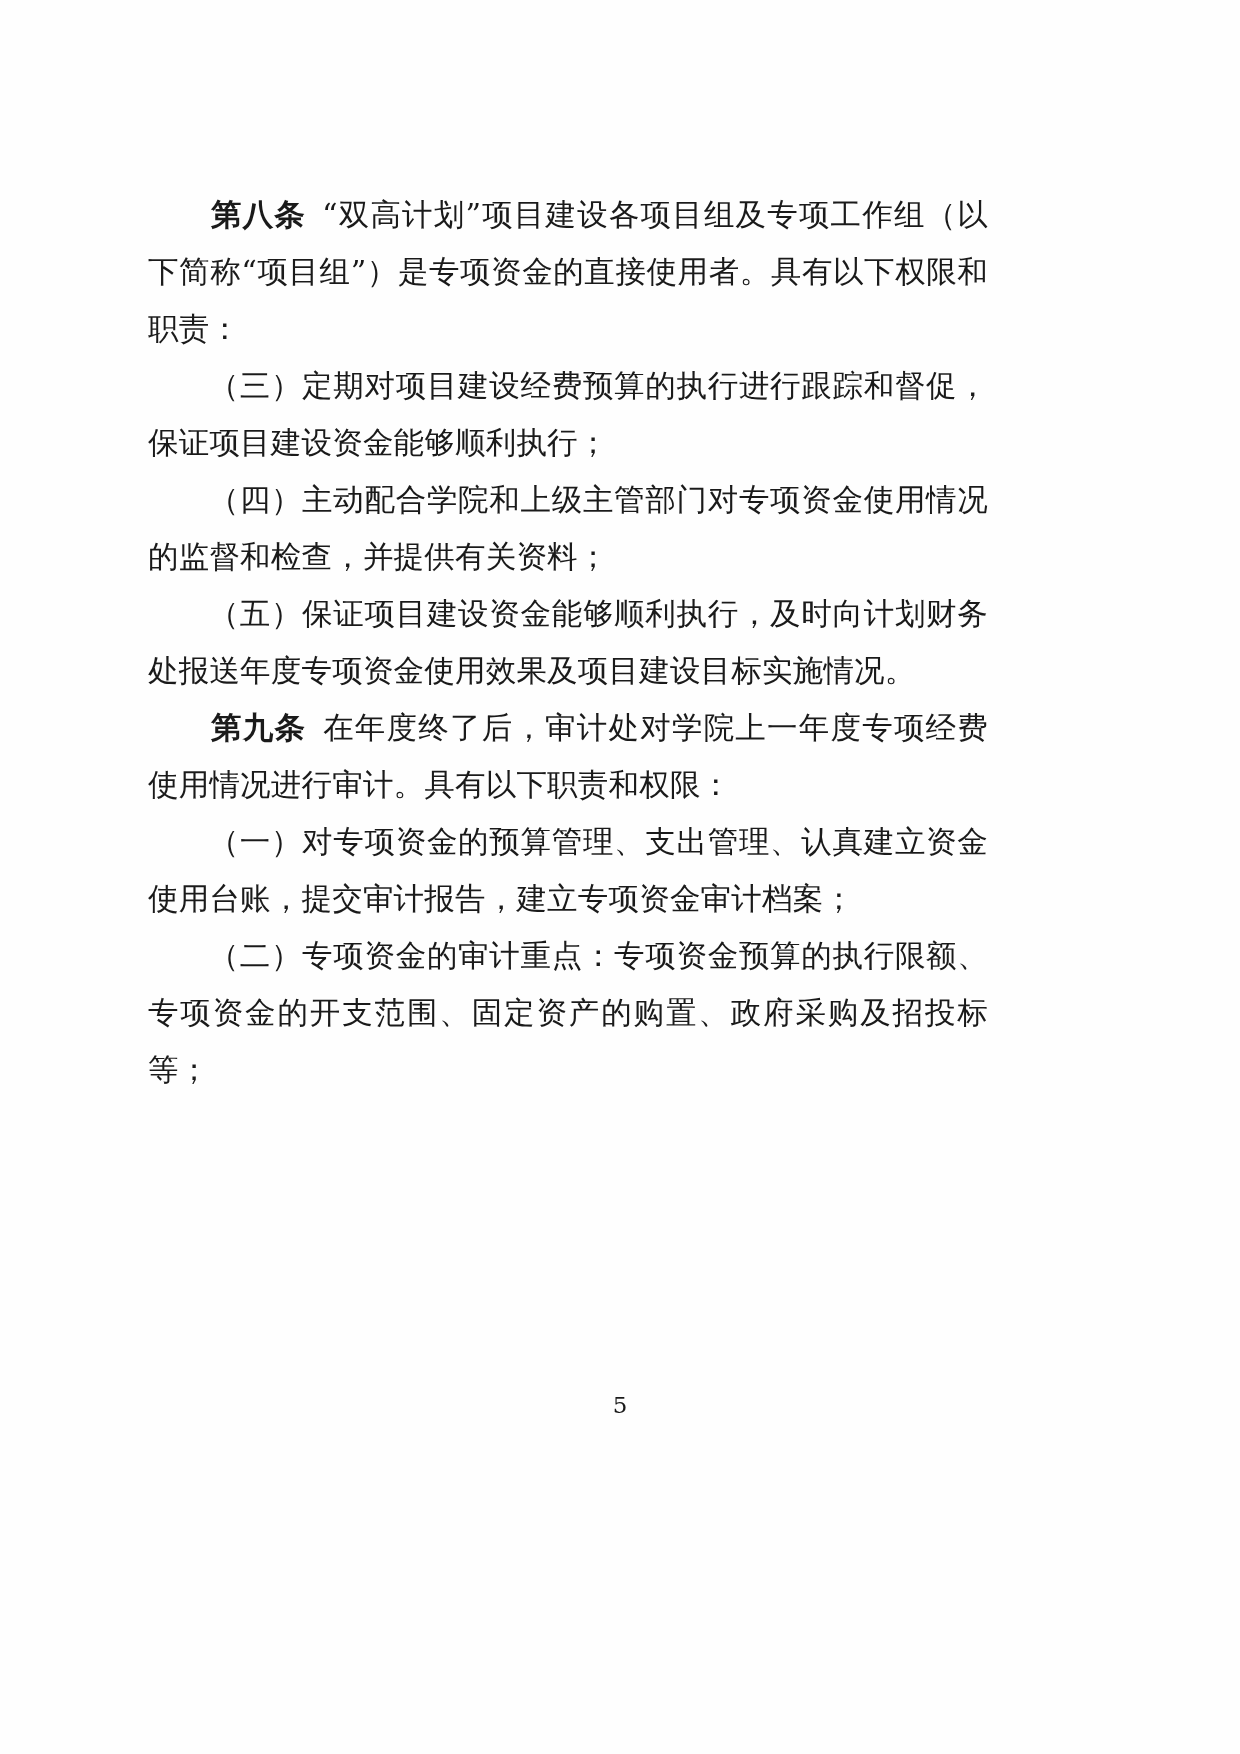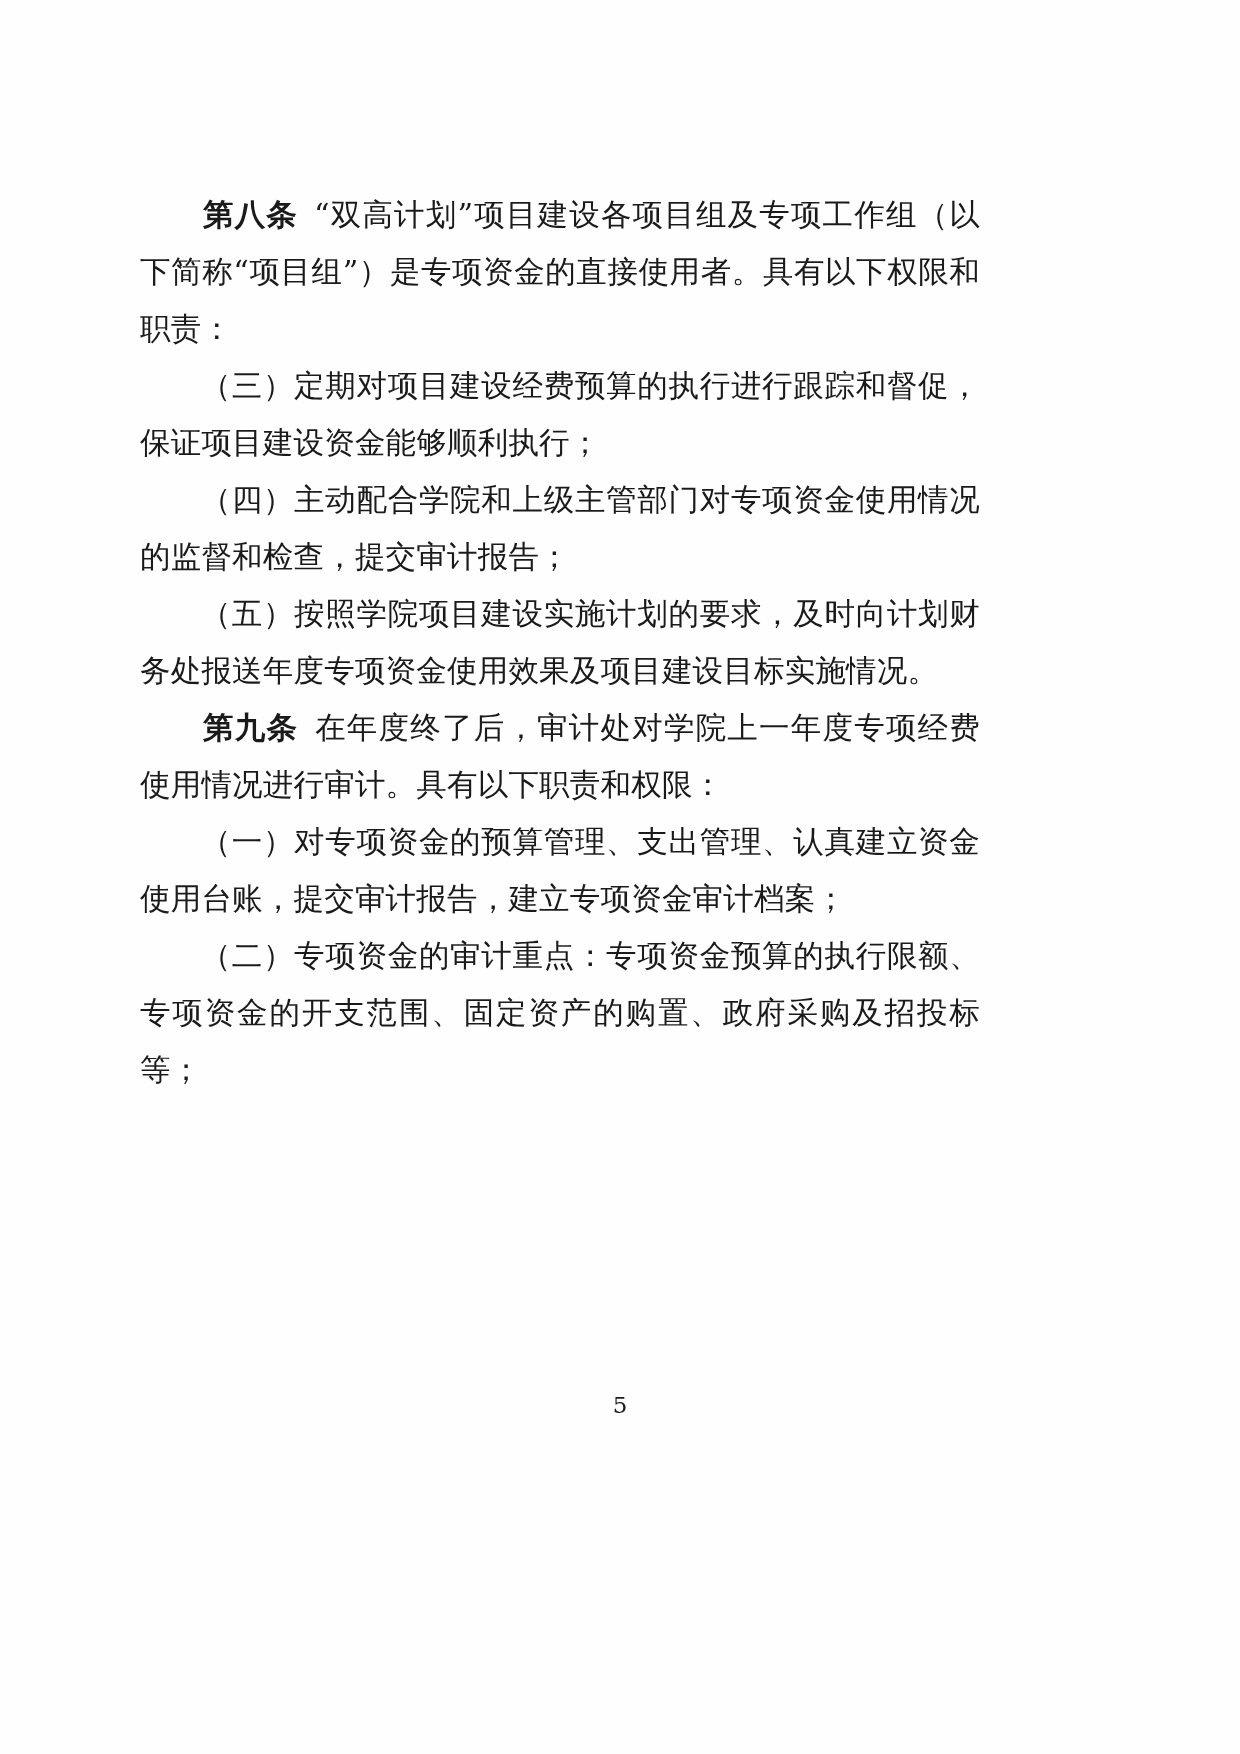--- a/index.html
+++ b/index.html
@@ -15,21 +15,21 @@
     color: #1a1a1a;
     overflow: hidden;
   }
   .page {
     position: absolute;
     inset: 0;
     background: #fefefe;
   }
   .content {
     position: absolute;
-    left: 140px;
+    left: 148px;
     top: 186px;
     width: 840px;
   }
   p.para {
     margin: 0 0 0 0;
     font-size: 30.5px;
     line-height: 57px;
     text-align: justify;
     text-justify: inter-ideograph;
     letter-spacing: 0.2px;
@@ -71,25 +71,25 @@
       <span class="indent"></span><span class="lead">第八条</span><span class="gap"></span><span>“双高计划”项目建设各项目组及专项工作组（以下简称“项目组”）是专项资金的直接使用者。具有以下权限和职责：</span>
     </p>
 
 
 
     <p class="para">
       <span class="indent-sm"></span><span>（三）定期对项目建设经费预算的执行进行跟踪和督促，保证项目建设资金能够顺利执行；</span>
     </p>
 
     <p class="para">
-      <span class="indent-sm"></span><span>（四）主动配合学院和上级主管部门对专项资金使用情况的监督和检查，提交审计报告；</span>
+      <span class="indent-sm"></span><span>（四）主动配合学院和上级主管部门对专项资金使用情况的监督和检查，并提供有关资料；</span>
     </p>
 
     <p class="para">
-      <span class="indent-sm"></span><span>（五）按照学院项目建设实施计划的要求，及时向计划财务处报送年度专项资金使用效果及项目建设目标实施情况。</span>
+      <span class="indent-sm"></span><span>（五）保证项目建设资金能够顺利执行，及时向计划财务处报送年度专项资金使用效果及项目建设目标实施情况。</span>
     </p>
 
     <p class="para">
       <span class="indent"></span><span class="lead">第九条</span><span class="gap"></span><span>在年度终了后，审计处对学院上一年度专项经费使用情况进行审计。具有以下职责和权限：</span>
     </p>
 
     <p class="para">
       <span class="indent-sm"></span><span>（一）对专项资金的预算管理、支出管理、认真建立资金使用台账，提交审计报告，建立专项资金审计档案；</span>
     </p>
 

